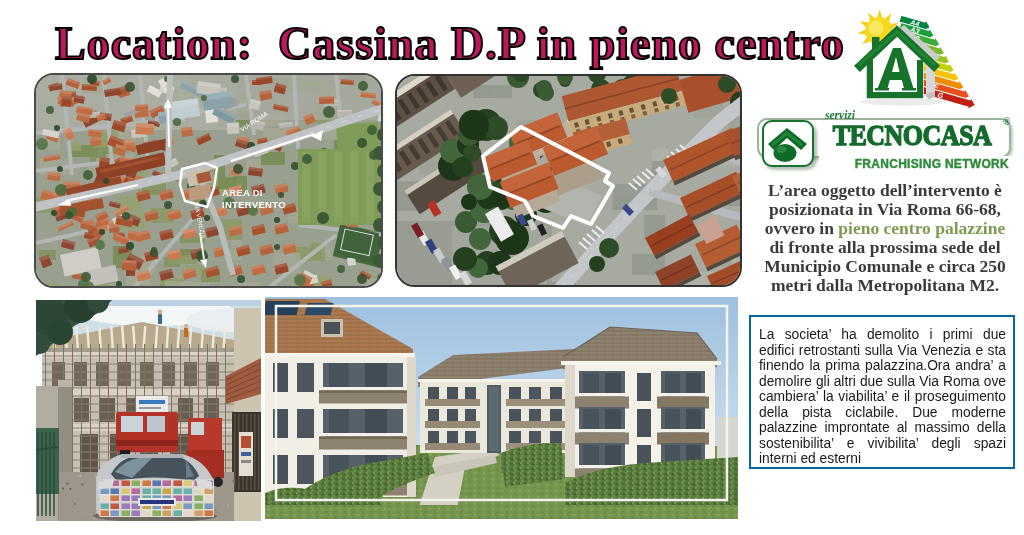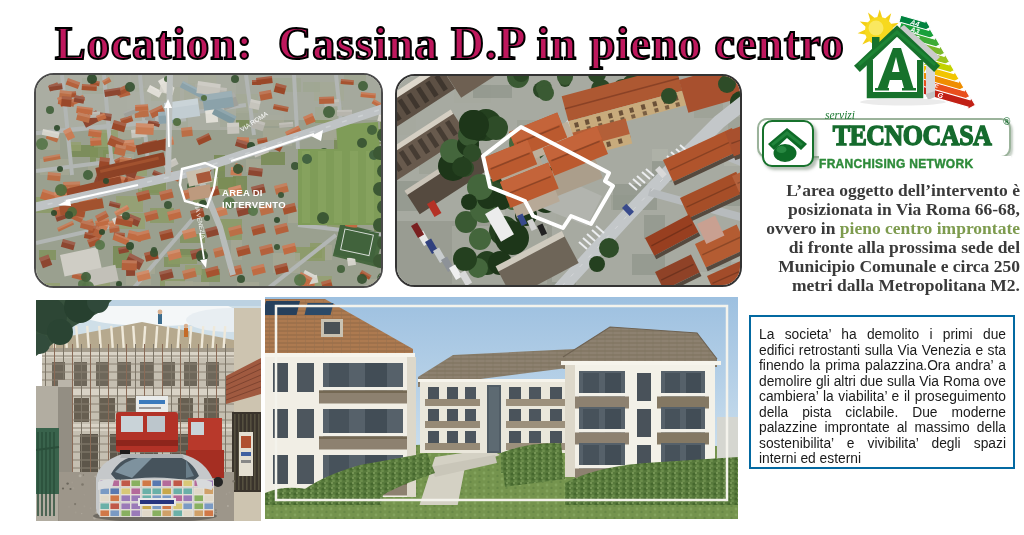--- a/index.html
+++ b/index.html
@@ -13,21 +13,21 @@
   -webkit-text-stroke:2px #000; letter-spacing:1px;
   white-space:pre;
 }
 #sat1 { left:34px; top:73px; width:349px; height:215px; border-radius:20px; overflow:hidden; border:2px solid #4a4a4a; }
 #sat2 { left:395px; top:74px; width:347px; height:213px; border-radius:20px; overflow:hidden; border:2px solid #333; }
 #energy { left:853px; top:4px; width:165px; height:105px; }
 #para {
   left:750px; top:181px; width:270px;
   font-family:"Liberation Serif", serif;
   font-size:17.5px; line-height:19px; color:#3a3a3a;
-  text-align:right; font-weight:bold;
+  text-align:center; font-weight:bold;
 }
 #para .grn { color:#7d9b4e; }
 #cphoto { left:36px; top:300px; width:225px; height:221px; overflow:hidden; }
 #render { left:265px; top:297px; width:473px; height:222px; overflow:hidden; }
 #tbox {
   left:749px; top:315px; width:266px; height:154px;
   border:2px solid #0369a1; background:#fff;
   font-size:13.8px; line-height:15.5px; color:#1a1a1a;
   padding:10px 7px 0 8px; text-align:justify;
 }
@@ -1344,26 +1344,26 @@
 <div class="abs" style="left:757px;top:116px;width:256px;height:56px;">
     <div style="position:absolute;left:0;top:2px;width:254px;height:40px;background:#fff;border:2px solid #9bb39b;border-radius:10px;box-shadow:1.5px 2px 2px rgba(130,150,130,0.45);"></div>
     <div style="position:absolute;left:62px;top:40px;width:192px;height:15px;background:#fff;"></div>
     <div style="position:absolute;left:5px;top:4px;width:52px;height:47px;background:#fff;border:2.5px solid #17722c;border-radius:10px;box-shadow:2.5px 3px 3px rgba(110,130,110,0.5);"></div>
     <svg style="position:absolute;left:8px;top:7px;" width="46" height="42" viewBox="0 0 46 42">
       <path d="M3 21 L22 5 L42 21 L36 27 L22 15 L9 27 Z" fill="#0e6b27"></path>
       <path d="M6 21 L22 8 L38 21 L36 23 L22 12 L8 23 Z" fill="#2a8f44" opacity="0.7"></path>
       <ellipse cx="20" cy="30" rx="11.5" ry="9" fill="#0e6b27"></ellipse>
       <ellipse cx="16.5" cy="26.5" rx="5" ry="3.6" fill="#2f9048" opacity="0.8"></ellipse>
     </svg>
-    <div style="position:absolute;left:68px;top:-7px;width:60px;font-family:'Liberation Serif',serif;font-style:italic;font-weight:normal;font-size:11.5px;color:#1d7a33;">servizi</div>
+    <div style="position:absolute;left:68px;top:-7px;width:60px;font-family:'Liberation Serif',serif;font-style:italic;font-weight:bold;font-size:11.5px;color:#1d7a33;">servizi</div>
     <div style="position:absolute;left:62px;top:2.5px;width:186px;text-align:center;font-family:'Liberation Serif',serif;font-weight:bold;font-size:26px;color:#156b2d;-webkit-text-stroke:1.3px #156b2d;letter-spacing:-0.5px;transform:scaleY(1.12);transform-origin:top;">TECNOCASA</div>
     <div style="position:absolute;left:246px;top:0px;font-family:'Liberation Serif',serif;font-weight:bold;font-size:10px;color:#156b2d;">®</div>
-    <div style="position:absolute;left:62px;top:40.5px;width:190px;text-align:left;font-family:'Liberation Sans',sans-serif;font-weight:bold;font-size:12px;letter-spacing:0.3px;color:#2e8b3a;-webkit-text-stroke:0.4px #2e8b3a;">FRANCHISING NETWORK</div>
+    <div style="position:absolute;left:62px;top:40.5px;width:190px;text-align:right;font-family:'Liberation Sans',sans-serif;font-weight:bold;font-size:12px;letter-spacing:0.3px;color:#2e8b3a;-webkit-text-stroke:0.4px #2e8b3a;">FRANCHISING NETWORK</div>
   </div>
-<div id="para" class="abs">L’area oggetto dell’intervento è<br>posizionata in Via Roma 66-68,<br>ovvero in <span class="grn">pieno centro improntate</span><br>di fronte alla prossima sede del<br>Municipio Comunale e circa 250<br>metri dalla Metropolitana M2.</div>
+<div id="para" class="abs">L’area oggetto dell’intervento è<br>posizionata in Via Roma 66-68,<br>ovvero in <span class="grn">pieno centro palazzine</span><br>di fronte alla prossima sede del<br>Municipio Comunale e circa 250<br>metri dalla Metropolitana M2.</div>
 <div id="cphoto" class="abs"><svg width="225" height="221" viewBox="0 0 225 221" xmlns="http://www.w3.org/2000/svg">
       <rect width="225" height="48" fill="#cfdfe8"></rect>
       <ellipse cx="120" cy="12" rx="80" ry="14" fill="#f4f7f8"></ellipse>
       <ellipse cx="195" cy="20" rx="45" ry="12" fill="#e8eef2"></ellipse>
       <rect x="0" y="0" width="225" height="6" fill="#bcd2e2"></rect>
       <rect x="6" y="40" width="192" height="135" fill="#c5bfb1"></rect>
       <path d="M14 40 L106 22 L198 40 L198 52 L14 52 Z" fill="#b6a98e"></path>
       <rect x="16" y="26" width="2.4" height="22" fill="#efe9da" transform="rotate(-4 16 26)"></rect>
       <rect x="28" y="26" width="2.4" height="22" fill="#efe9da" transform="rotate(-4 28 26)"></rect>
       <rect x="39" y="26" width="2.4" height="22" fill="#efe9da" transform="rotate(-4 39 26)"></rect>

